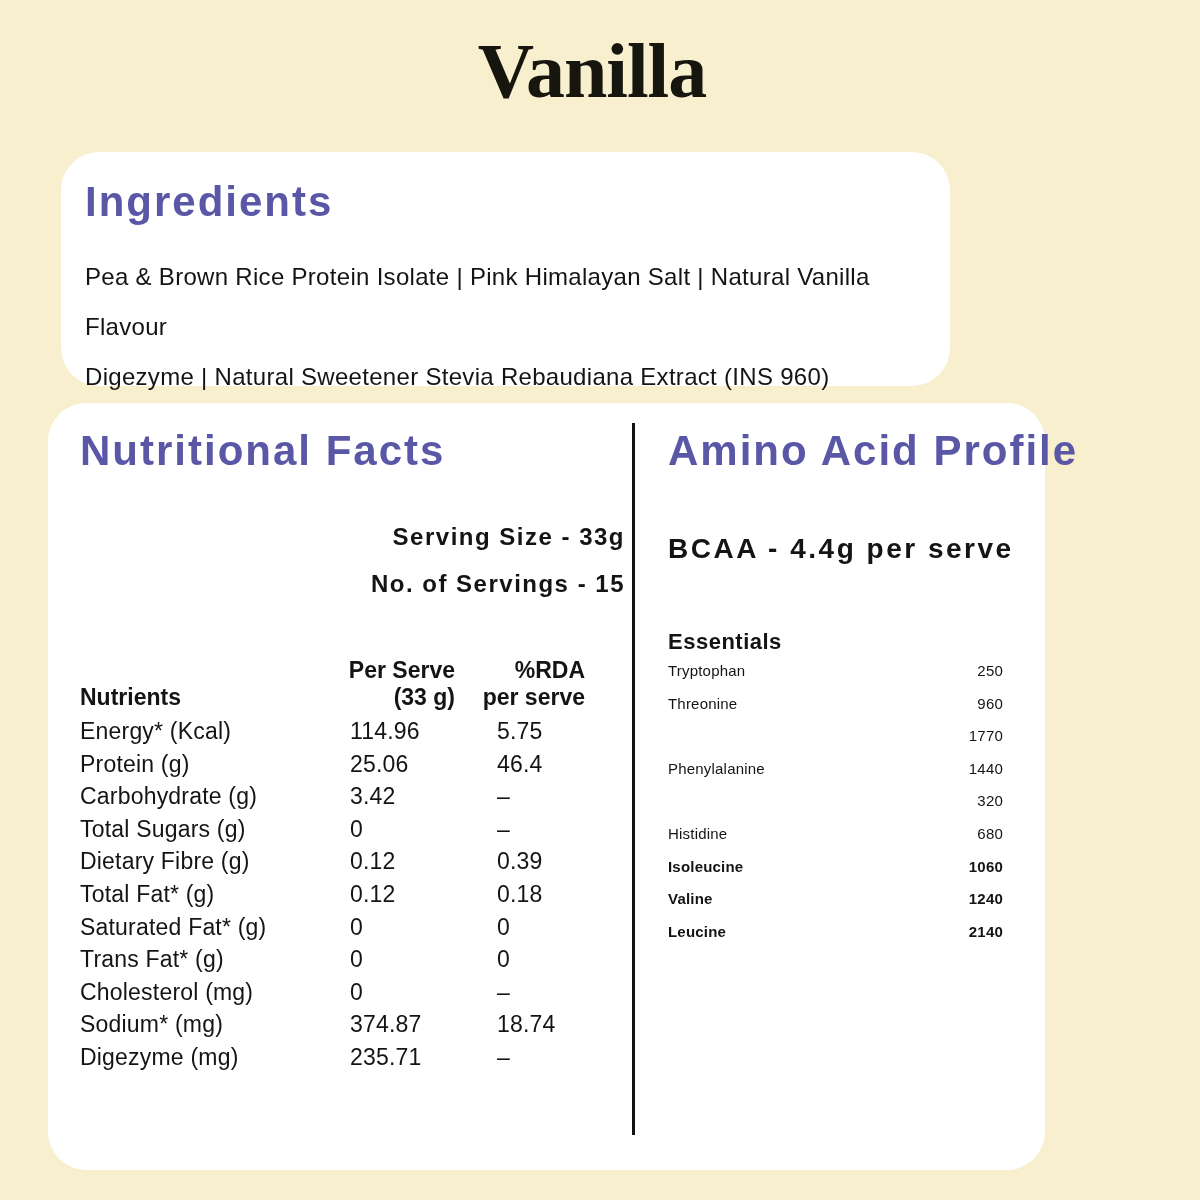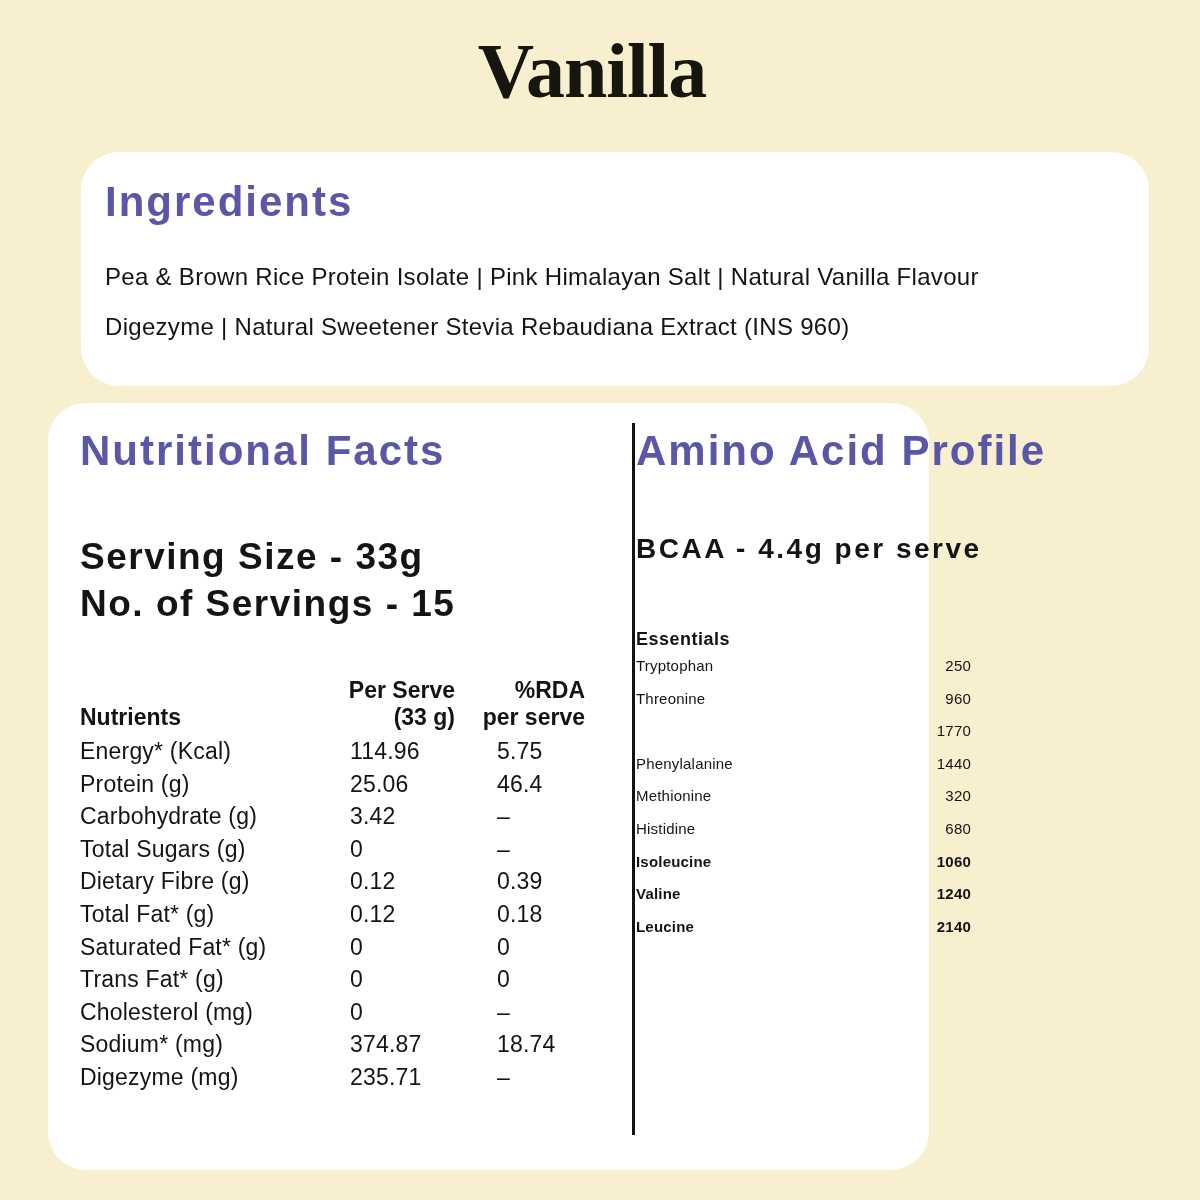--- a/index.html
+++ b/index.html
@@ -26,57 +26,57 @@
     font-size:78px;
     letter-spacing:-1px;
     color:#16160F;
   }
   .card{
     position:absolute;
     background:var(--card);
     border-radius:38px;
   }
   .card-ingredients{
-    left:61px; top:152px; width:1068px; height:234px;
+    left:61px; top:152px; width:889px; height:234px;
     padding:26px 40px 0 24px;
-    margin-left:20px;
   }
   .card-facts{
-    left:48px; top:403px; width:881px; height:767px;
+    left:48px; top:403px; width:997px; height:767px;
   }
   .section-heading{
     color:var(--accent);
     font-weight:700;
     font-size:42px;
     letter-spacing:2px;
   }
   .ingredient-lines{
     margin-top:26px;
     font-size:24px;
     line-height:50px;
     letter-spacing:0.3px;
   }
   .col-left{
     position:absolute; left:32px; top:24px; width:545px;
   }
   .col-right{
-    position:absolute; left:588px; top:24px; width:470px;
+    position:absolute; left:620px; top:24px; width:470px;
   }
   .v-divider{
     position:absolute;
     left:584px; top:20px;
     width:3px; height:712px;
     background:#121212;
   }
   .serving-lines{
-    margin-top:58px;
-    font-weight:700;
-    font-size:37px;
+    margin-top:38px;
+    font-weight:700;
+    font-size:24px;
     line-height:47px;
     letter-spacing:1.5px;
+    text-align:right;
   }
   .nutrients-table{
     margin-top:50px;
     font-size:23px;
   }
   .nt-header{
     display:grid;
     grid-template-columns:255px 120px 130px;
     align-items:end;
     font-weight:700;
@@ -94,21 +94,21 @@
   .nt-row .c3{padding-left:42px;}
   .bcaa-line{
     margin-top:58px;
     font-weight:700;
     font-size:28px;
     letter-spacing:2.5px;
   }
   .essentials-label{
     margin-top:64px;
     font-weight:700;
-    font-size:18px;
+    font-size:22px;
     letter-spacing:0.5px;
   }
   .amino-rows{
     margin-top:0;
     width:335px;
     font-size:15px;
   }
   .amino-row{
     display:grid;
     grid-template-columns:1fr auto;
@@ -246,21 +246,20 @@
   <div class="amino-row">
     <div class="val">1770</div>
   </div>
 
   <div class="amino-row">
     <div class="name">Phenylalanine</div>
     <div class="val">1440</div>
   </div>
 
   <div class="amino-row">
-    <div class="name">Methionine</div>
     <div class="val">320</div>
   </div>
 
   <div class="amino-row">
     <div class="name">Histidine</div>
     <div class="val">680</div>
   </div>
 
   <div class="amino-row bold">
     <div class="name">Isoleucine</div>

